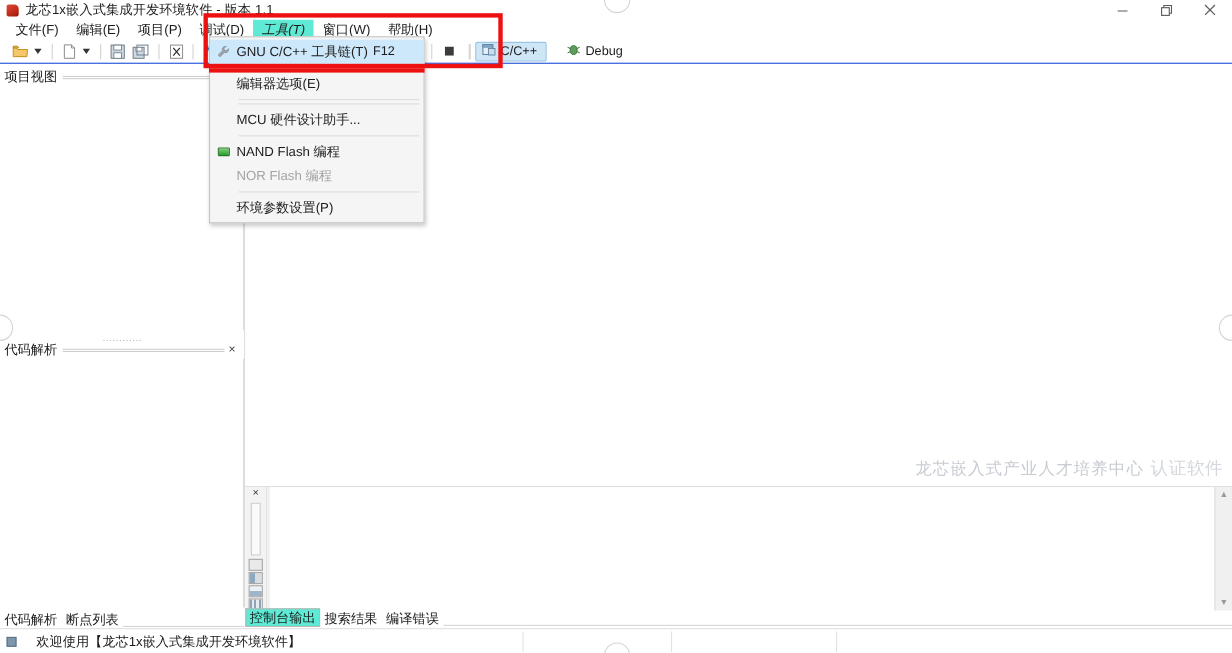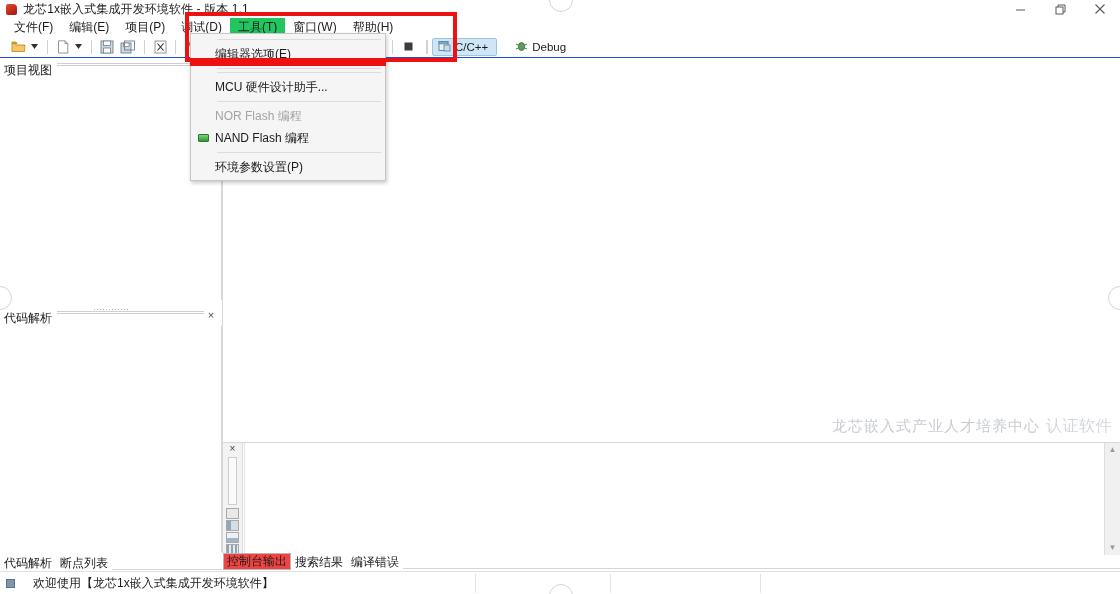--- a/index.html
+++ b/index.html
@@ -58,21 +58,22 @@
     padding-left: 6px;
   }
   .menu-item {
     padding: 1px 8px;
     font-size: 12px;
     color: #1b1b1b;
     white-space: nowrap;
     line-height: 16px;
   }
   .menu-item.active {
-    background: #22c55e;
+    background: #5eead4;
+    font-style: italic;
   }
 
   
   .toolbar {
     position: absolute; left: 0; top: 36px;
     width: 1120px; height: 22px;
     background: #ffffff;
     border-bottom: 1px solid #1d4ed8;
     display: flex; align-items: center;
     padding-left: 8px;
@@ -105,21 +106,21 @@
   .persp-btn.active {
     background: #cfe6f7;
     border: 1px solid #9ac6e4;
     border-radius: 2px;
   }
 
   
   .panel-head {
     position: absolute;
     height: 16px;
-    display: flex; 
+    display: flex; align-items: center;
     font-size: 12px; color: #1b1b1b;
     white-space: nowrap;
   }
   .panel-title { flex: none; padding-right: 5px; }
   .panel-rule {
     flex: 1 1 auto; height: 3px;
     border-top: 1px solid #cfcfcf;
     border-bottom: 1px solid #cfcfcf;
     margin-top: 1px;
   }
@@ -230,21 +231,21 @@
     font-size: 12px;
   }
   .tabstrip.left { left: 0; top: 555px; width: 222px; }
   .tabstrip.right { left: 223px; top: 554px; width: 897px; }
   .tab {
     padding: 0 4px; line-height: 15px; color: #1b1b1b;
     white-space: nowrap;
   }
   .tab.selected {
     border: 1px solid #b7b7b7;
-    background: #ef4444;
+    background: #5eead4;
     padding: 0 3px;
   }
   .tabstrip-rule {
     flex: 1 1 auto; height: 1px; background: #d6d6d6; margin-bottom: 1px;
   }
 
   
   .statusbar {
     position: absolute; left: 0; bottom: 0;
     width: 1120px; height: 23px;
@@ -588,52 +589,61 @@
   <div class="statusbar">
     <div class="status-icon"></div>
     <div class="status-text">欢迎使用【龙芯1x嵌入式集成开发环境软件】</div>
     <div class="status-sep" style="left:475px;"></div>
     <div class="status-sep" style="left:610px;"></div>
     <div class="status-sep" style="left:760px;"></div>
   </div>
 
   <div class="dropdown">
 
+    <div class="dd-item highlight">
+      <span class="dd-gutter">
+        <svg width="12" height="12" viewBox="0 0 12 12">
+          <path d="M8.8 1.2 a3 3 0 0 0-3.6 3.9 L1.3 9 l1.7 1.7 l3.9-3.9 a3 3 0 0 0 3.9-3.6 L9 5 L7 4.6 L6.6 2.6 Z" fill="#9aa3ab" stroke="#7c858d" stroke-width=".5"></path>
+        </svg>
+      </span>
+      <span class="dd-label">GNU C/C++ 工具链(T)</span>
+      <span class="dd-shortcut">F12</span>
+    </div>
 
     <div class="dd-sep"></div>
 
     <div class="dd-item">
       <span class="dd-gutter"></span>
       <span class="dd-label">编辑器选项(E)</span>
     </div>
 
     <div class="dd-sep"></div>
 
 
     <div class="dd-sep"></div>
 
     <div class="dd-item">
       <span class="dd-gutter"></span>
       <span class="dd-label">MCU 硬件设计助手...</span>
     </div>
 
     <div class="dd-sep"></div>
-
-    <div class="dd-item disabled">
-      <span class="dd-gutter"></span>
-      <span class="dd-label">NOR Flash 编程</span>
-    </div>
 
     <div class="dd-item">
       <span class="dd-gutter">
         <span class="ic-chip"></span>
       </span>
       <span class="dd-label">NAND Flash 编程</span>
     </div>
 
+    <div class="dd-item disabled">
+      <span class="dd-gutter"></span>
+      <span class="dd-label">NOR Flash 编程</span>
+    </div>
+
     <div class="dd-sep"></div>
 
     <div class="dd-item">
       <span class="dd-gutter"></span>
       <span class="dd-label">环境参数设置(P)</span>
     </div>
   </div>
 
   <div class="annot" id="annot-box"></div>
   <div style="position:absolute;left:190px;top:62px;width:196px;height:4px;background:#ee1111;z-index:61;"></div>

